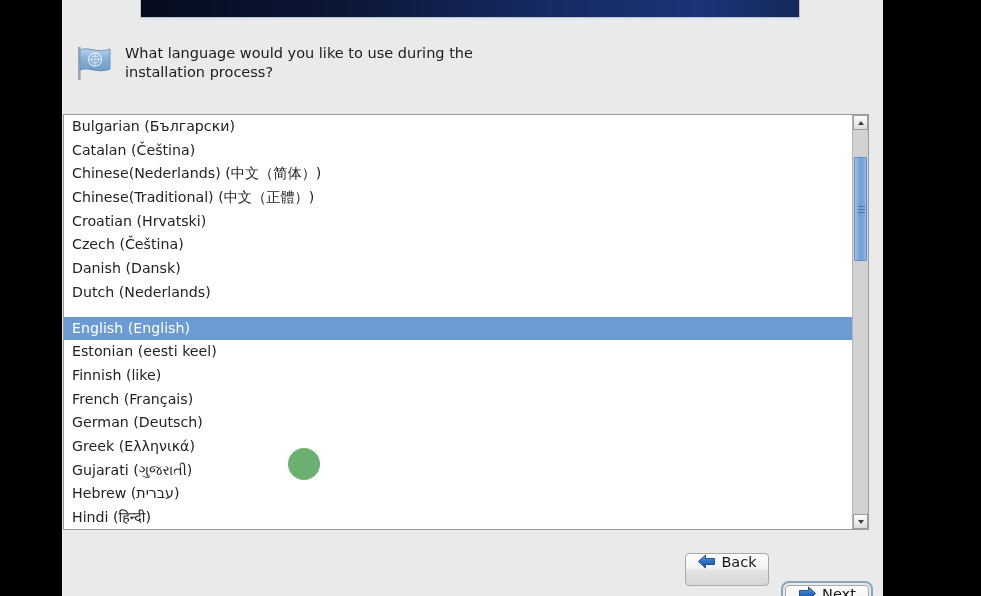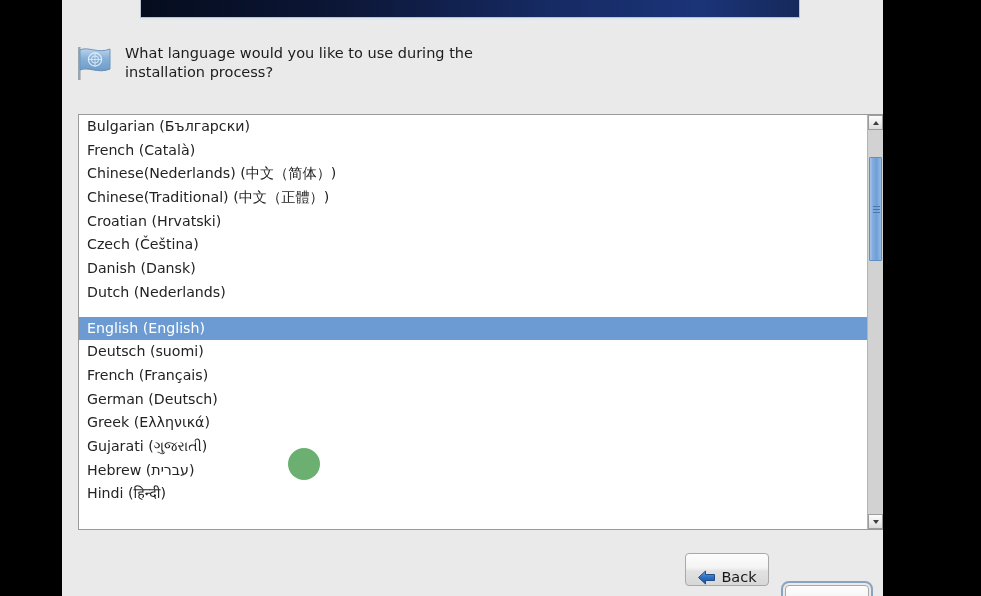--- a/index.html
+++ b/index.html
@@ -74,21 +74,21 @@
     margin-top: 4px;
     font-size: 14.5px;
     line-height: 19px;
     color: #1c1c1c;
     max-width: 360px;
   }
 
   
   #listbox {
     position: absolute;
-    left: 16px;
+    left: 1px;
     top: 114px;
     width: 806px;
     height: 416px;
     box-sizing: border-box;
     border: 1px solid #9a9a9a;
     background: #86efac;
     display: flex;
     overflow: hidden;
   }
   #list {
@@ -183,21 +183,21 @@
   }
   .btn {
     position: relative;
     width: 84px;
     height: 33px;
     box-sizing: border-box;
     border: 1px solid #a8a8a8;
     border-radius: 4px;
     background: linear-gradient(180deg, #fdfdfd 0%, #f3f3f3 45%, #e2e2e2 55%, #d7d7d7 100%);
     display: flex;
-    align-items: flex-end;
+    align-items: flex-start;
     justify-content: center;
     gap: 5px;
     font-size: 14.5px;
     color: #161616;
   }
   .btn.focused {
     outline: 2px solid #8aa3bf;
     outline-offset: 2px;
     border-radius: 4px;
     margin-top: 32px;
@@ -243,29 +243,30 @@
           <path d="M14.4 17.5 H27.6 M21 11 V24" stroke="#e8f1fa" stroke-width="0.9" opacity="0.8"></path>
           <path d="M6 28 C14 24, 24 32, 36 27" fill="none" stroke="#5f87ad" stroke-width="0.8" opacity="0.6"></path>
         </svg>
       </span>
       <div id="prompt-text">What language would you like to use during the installation process?</div>
     </div>
 
     <div id="listbox">
       <div id="list">
           <div class="list-item">Bulgarian (Български)</div>
-          <div class="list-item">French (Català)</div>
+          <div class="list-item">Catalan (Čeština)</div>
           <div class="list-item">Chinese(Nederlands) (中文（简体）)</div>
           <div class="list-item">Chinese(Traditional) (中文（正體）)</div>
           <div class="list-item">Croatian (Hrvatski)</div>
           <div class="list-item">Czech (Čeština)</div>
           <div class="list-item">Danish (Dansk)</div>
           <div class="list-item">Dutch (Nederlands)</div>
           <div class="list-item selected">English (English)</div>
-          <div class="list-item">Deutsch (suomi)</div>
+          <div class="list-item">Estonian (eesti keel)</div>
+          <div class="list-item">Finnish (like)</div>
           <div class="list-item">French (Français)</div>
           <div class="list-item">German (Deutsch)</div>
           <div class="list-item">Greek (Ελληνικά)</div>
           <div class="list-item">Gujarati (ગુજરાતી)</div>
           <div class="list-item">Hebrew (עברית)</div>
           <div class="list-item">Hindi (हिन्दी)</div>
         </div>
 
       <div id="scrollbar">
         <div class="sb-btn" id="sb-up">

